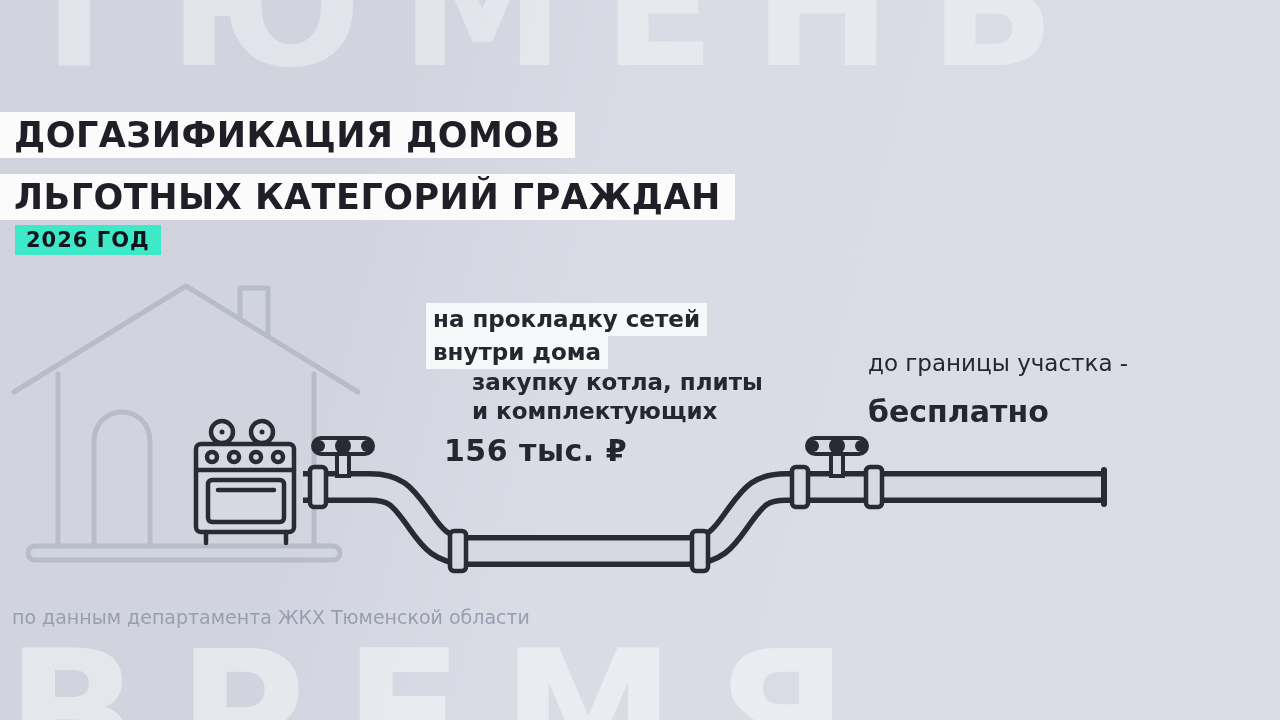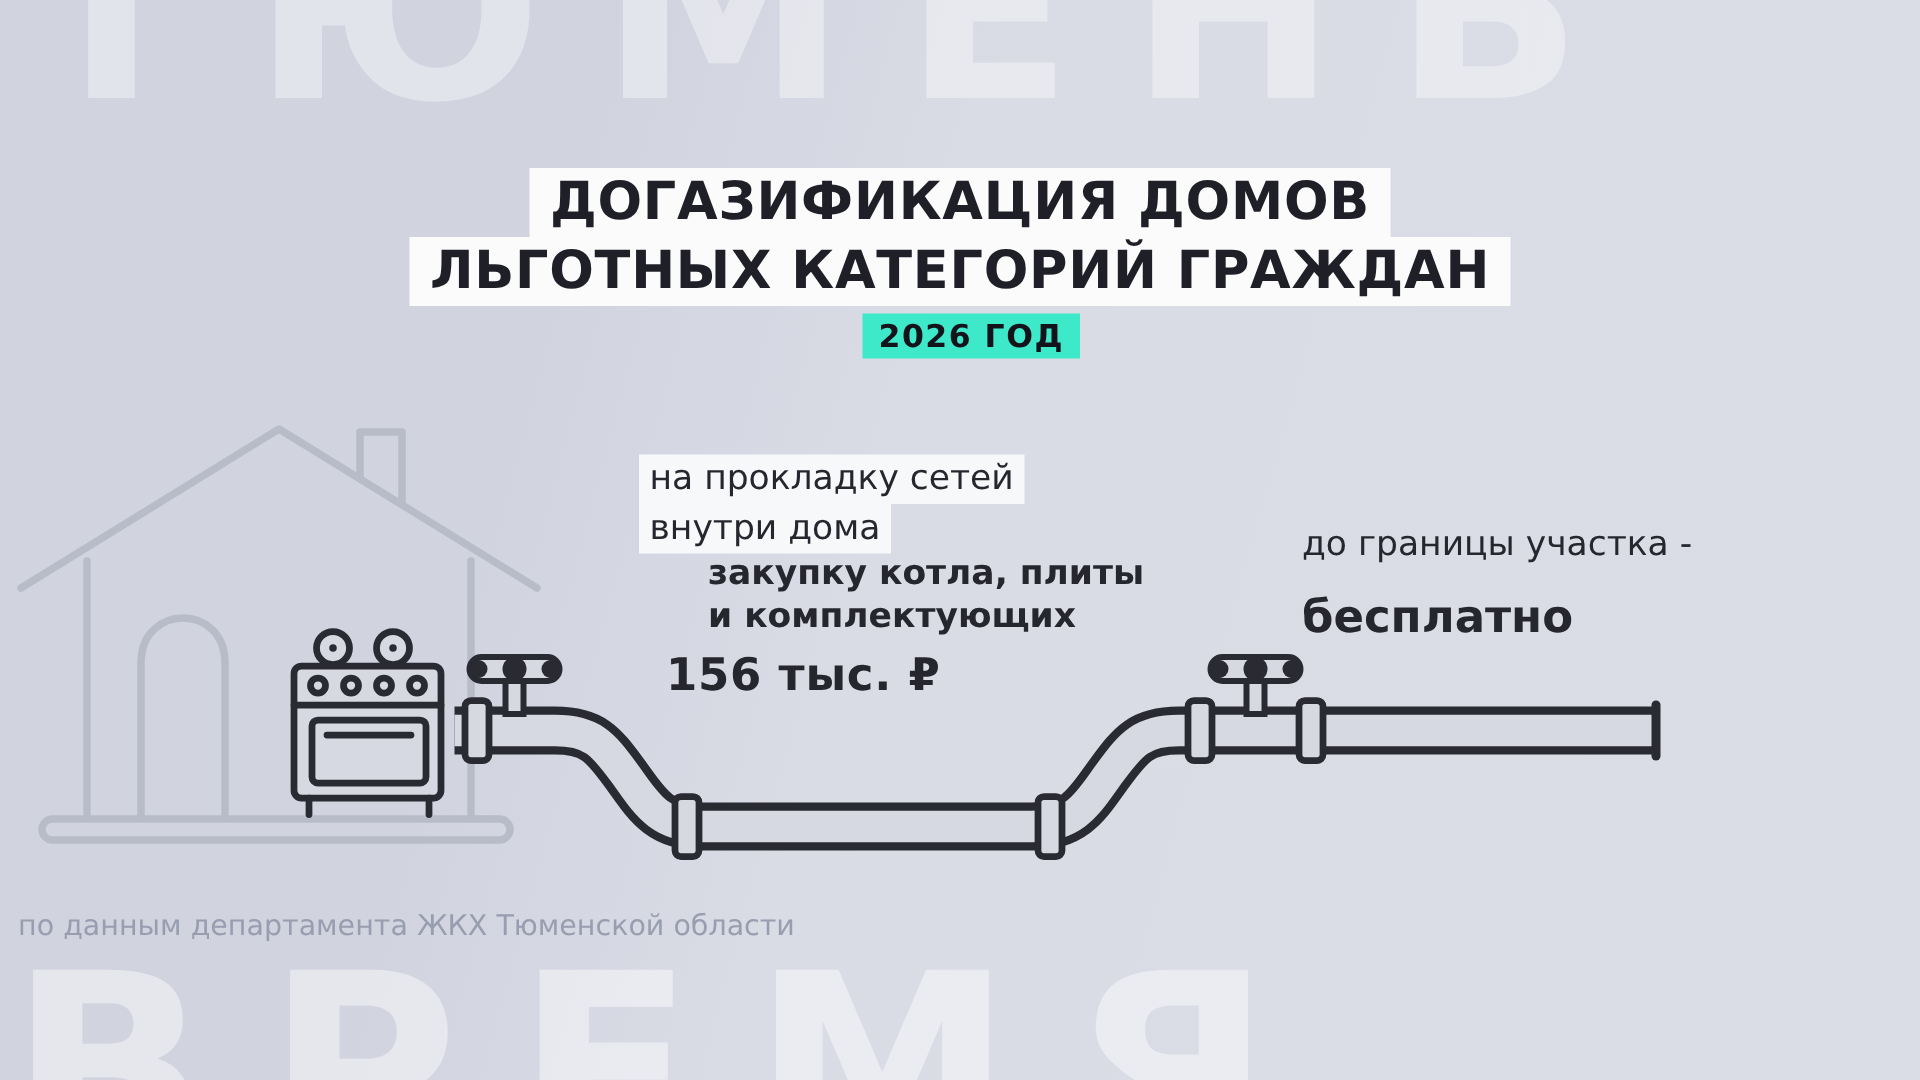--- a/index.html
+++ b/index.html
@@ -7,35 +7,35 @@
   .canvas{
     position:relative;width:1280px;height:720px;overflow:hidden;
     background:linear-gradient(105deg,#d1d4df 0%,#d1d4df 28%,#d9dce5 46%,#dadde6 100%);
   }
   .watermark{
     position:absolute;font-weight:800;color:rgba(255,255,255,0.38);
     letter-spacing:38px;white-space:nowrap;user-select:none;
   }
   .wm-top{top:-88px;left:18px;font-size:165px;}
   .wm-bottom{bottom:-96px;left:6px;font-size:175px;color:rgba(255,255,255,0.45);}
-  .title-wrap{position:absolute;top:112px;left:0;right:0;text-align:center;z-index:3;}
+  .title-wrap{position:absolute;top:112px;left:0;right:0;text-align:left;z-index:3;}
   .t-line{line-height:1.05;}
   .t-line span{
     display:inline-block;background:#fbfbfc;color:#1f1f28;
     font-size:35px;font-weight:800;letter-spacing:0.5px;
     padding:5px 14px 4px 14px;
   }
-  .t-line + .t-line{margin-top:0px;}
+  .t-line + .t-line{margin-top:16px;}
   .year-badge{
     display:inline-block;margin-top:5px;background:#3de9c9;color:#13131b;
     font-size:21px;font-weight:700;letter-spacing:1px;padding:3px 11px;margin-left:15px;
   }
   .label{position:absolute;color:#26262f;z-index:3;}
   .label .hl{display:inline-block;background:#f7f8fa;padding:2px 7px 2px 7px;}
-  .network-label{left:426px;top:303px;font-size:23px;font-weight:400;line-height:1.25;}
+  .network-label{left:426px;top:303px;font-size:23px;font-weight:700;line-height:1.25;}
   .equipment-label{left:432px;top:368px;font-size:23px;font-weight:600;line-height:1.25;margin-left:40px;}
   .price-label{left:444px;top:433px;font-size:30px;font-weight:700;letter-spacing:0.5px;}
   .boundary-label{left:868px;top:350px;font-size:23px;font-weight:400;}
   .free-label{left:868px;top:394px;font-size:30px;font-weight:800;}
   .source-caption{
     position:absolute;left:12px;right:0;top:606px;text-align:left;
     color:#989db0;font-size:19px;font-weight:500;z-index:3;
   }
   svg.scene{position:absolute;left:0;top:0;z-index:2;}
 </style>

